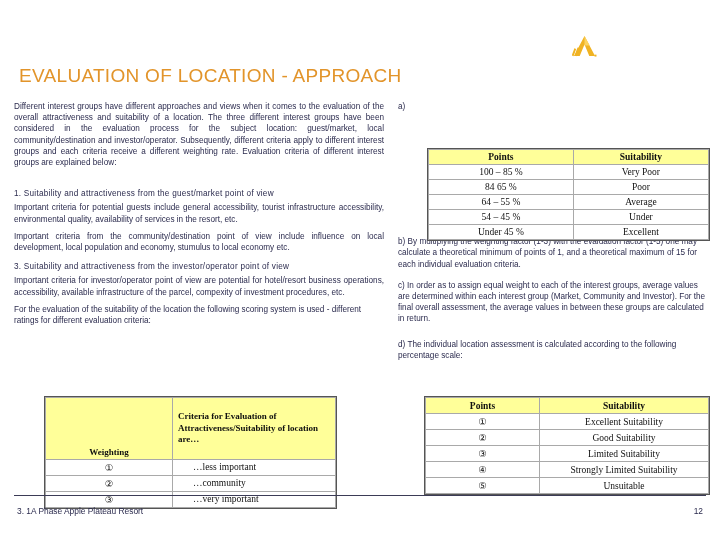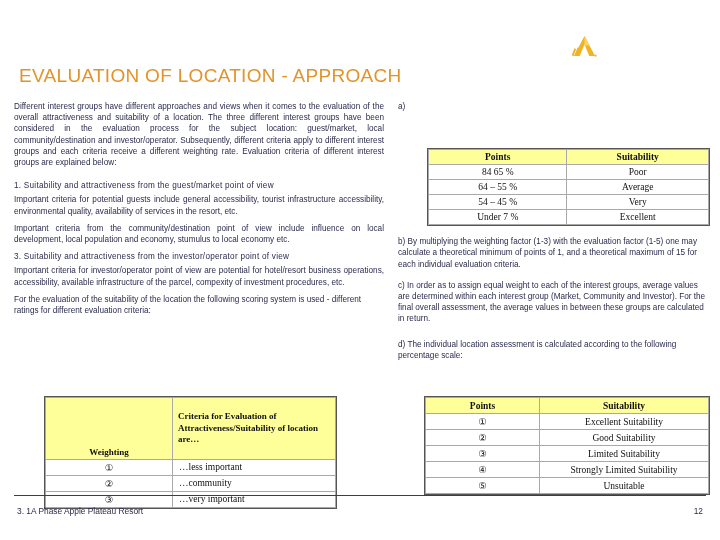--- a/index.html
+++ b/index.html
@@ -36,21 +36,21 @@
   
   .col-left{position:absolute;left:14px;top:101px;width:370px;}
   .col-right{position:absolute;left:398px;top:101px;width:310px;}
 
   p.body{
     margin:0 0 6px 0;font-size:8.2px;line-height:11.2px;text-align:justify;
     color:#2b2b4e;
   }
   p.body.nojust{text-align:left;}
   p.head{
-    margin:0 0 3px 0;font-size:8.2px;line-height:11.2px;color:#2b2b4e;
+    margin:8px 0 3px 0;font-size:8.2px;line-height:11.2px;color:#2b2b4e;
     letter-spacing:0.25px;
   }
   .gap{height:6px;}
 
   .lettered{display:flex;gap:0;margin:0 0 6px 0;}
   .lettered .marker{width:34px;flex:0 0 34px;font-size:8.2px;line-height:11.2px;}
   .lettered .txt{flex:1;font-size:8.2px;line-height:11.2px;text-align:left;}
 
   
   table.grid{
@@ -73,21 +73,21 @@
   #points-table td{font-size:9.5px;height:14px;text-align:center;}
 
   
   #weighting-table{position:absolute;left:44px;top:396px;}
   #weighting-table table{width:291px;}
   #weighting-table th{font-size:9px;vertical-align:bottom;padding-bottom:2px;}
   #weighting-table th.w{width:118px;height:46px;}
   #weighting-table th.c{text-align:left;line-height:11.5px;padding:13px 5px;}
   #weighting-table td{font-size:9.5px;height:15px;}
   #weighting-table td.num{text-align:center;}
-  #weighting-table td.lbl{text-align:left;padding-left:6px;}
+  #weighting-table td.lbl{text-align:left;padding-left:20px;}
 
   
   #scale-table{position:absolute;left:424px;top:396px;}
   #scale-table table{width:284px;}
   #scale-table th{font-size:9.5px;height:15px;}
   #scale-table td{font-size:9.5px;height:15px;text-align:center;}
   #scale-table th.p{width:105px;}
 
   
   .footer-rule{position:absolute;left:14px;top:495px;width:692px;height:1px;background:#3b3b56;}
@@ -141,33 +141,37 @@
   <div id="points-table" class="outerbox">
     <table class="grid">
       <thead>
         <tr>
           <th>Points</th>
           <th>Suitability</th>
         </tr>
       </thead>
       <tbody>
         <tr>
+          <td>100 – 85 %</td>
+          <td>Very Poor</td>
+        </tr>
+        <tr>
           <td>84  65 %</td>
           <td>Poor</td>
         </tr>
         <tr>
           <td>64 – 55 %</td>
           <td>Average</td>
         </tr>
         <tr>
           <td>54 – 45 %</td>
-          <td>Very</td>
-        </tr>
-        <tr>
-          <td>Under 7 %</td>
+          <td>Under</td>
+        </tr>
+        <tr>
+          <td>Under 45 %</td>
           <td>Excellent</td>
         </tr>
       </tbody>
     </table>
   </div>
 
   <div id="weighting-table" class="outerbox">
     <table class="grid">
       <thead>
         <tr>

